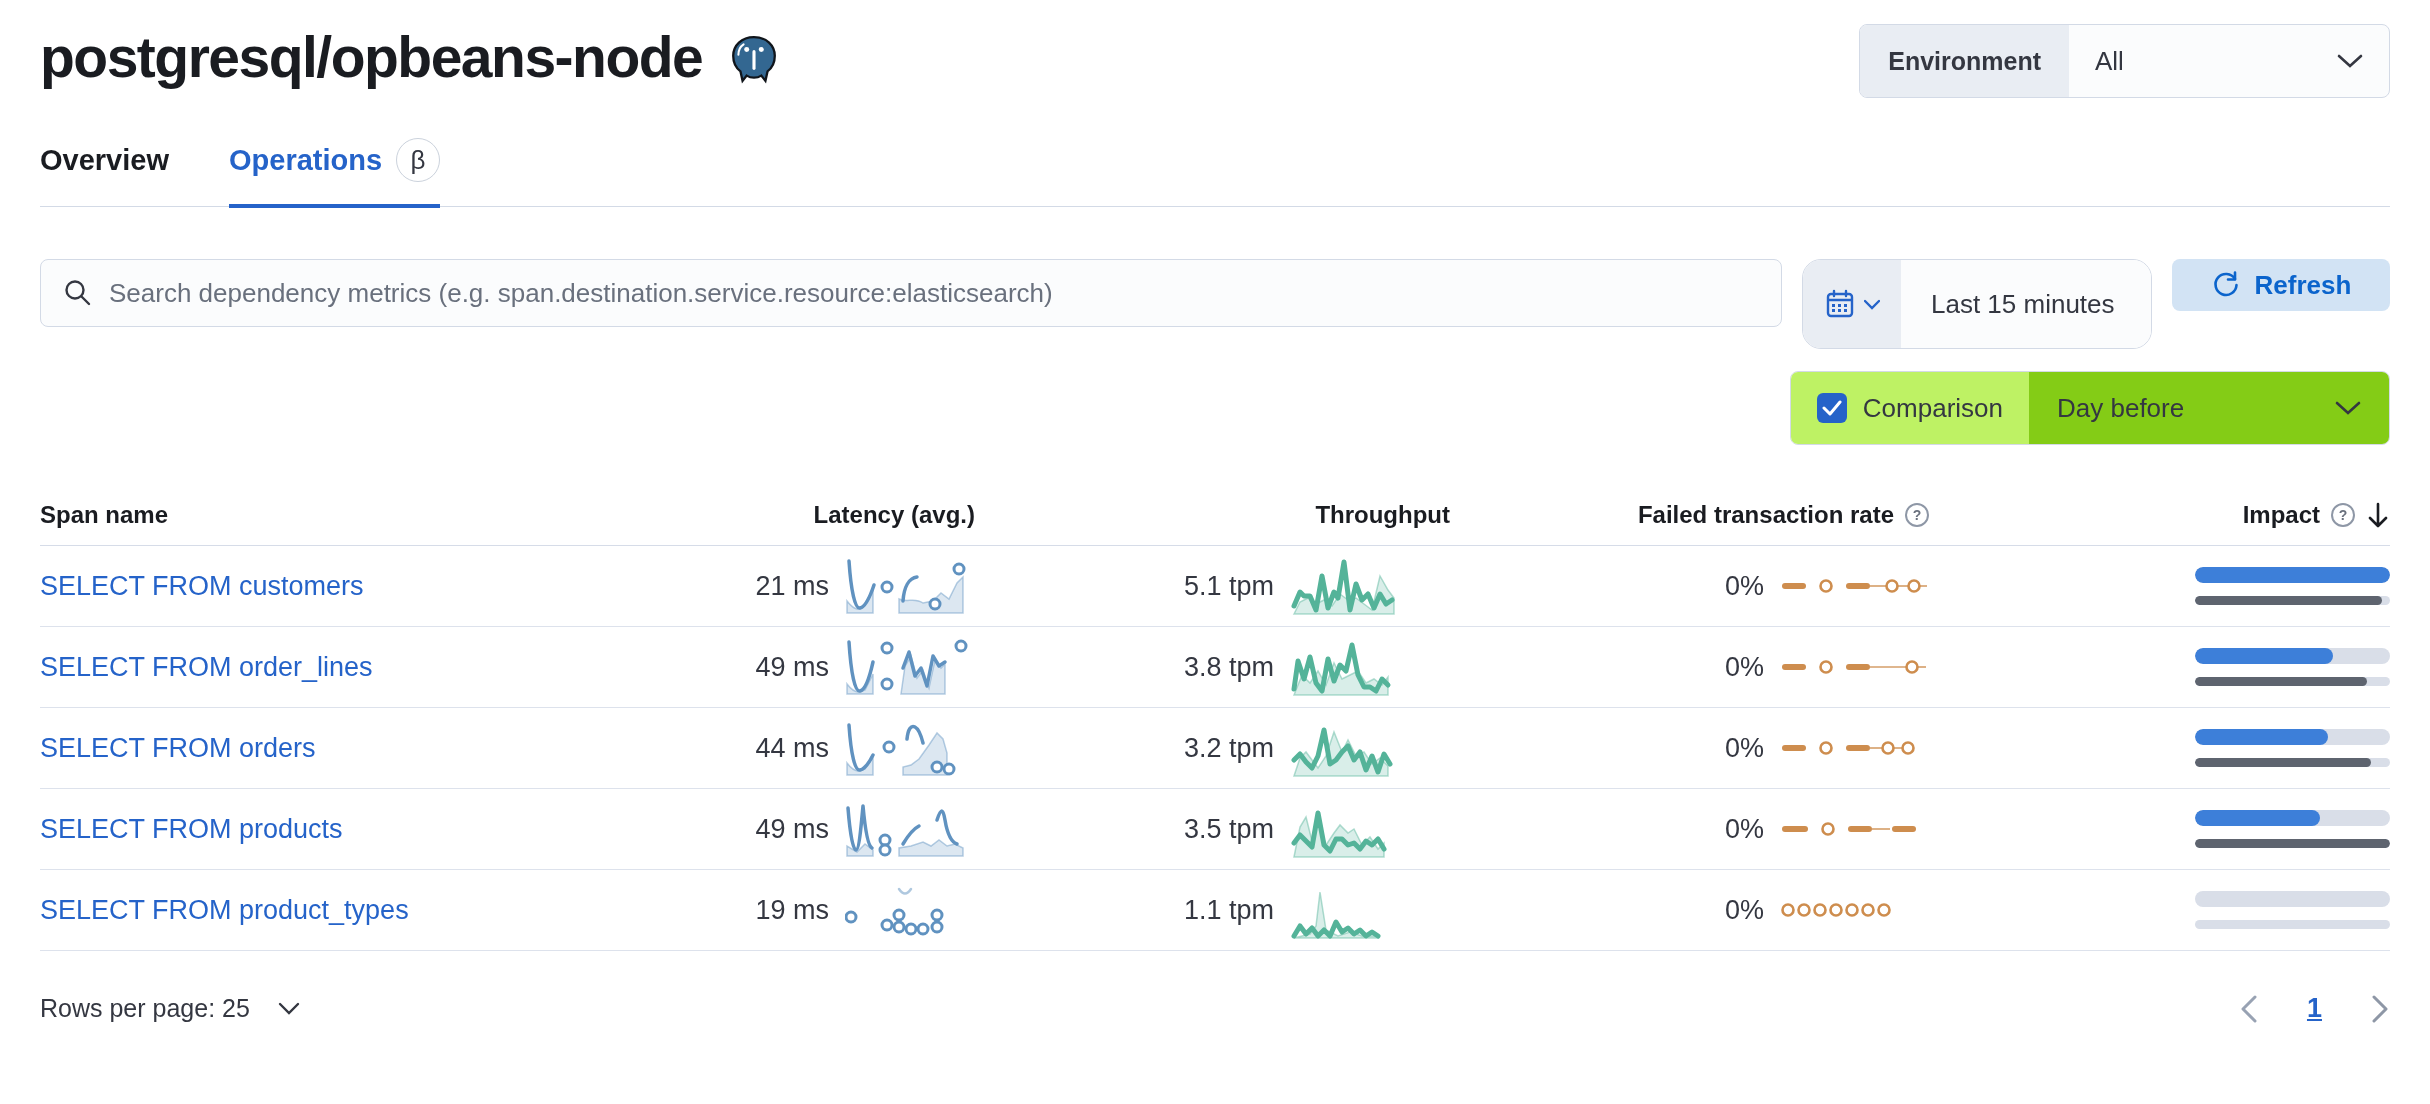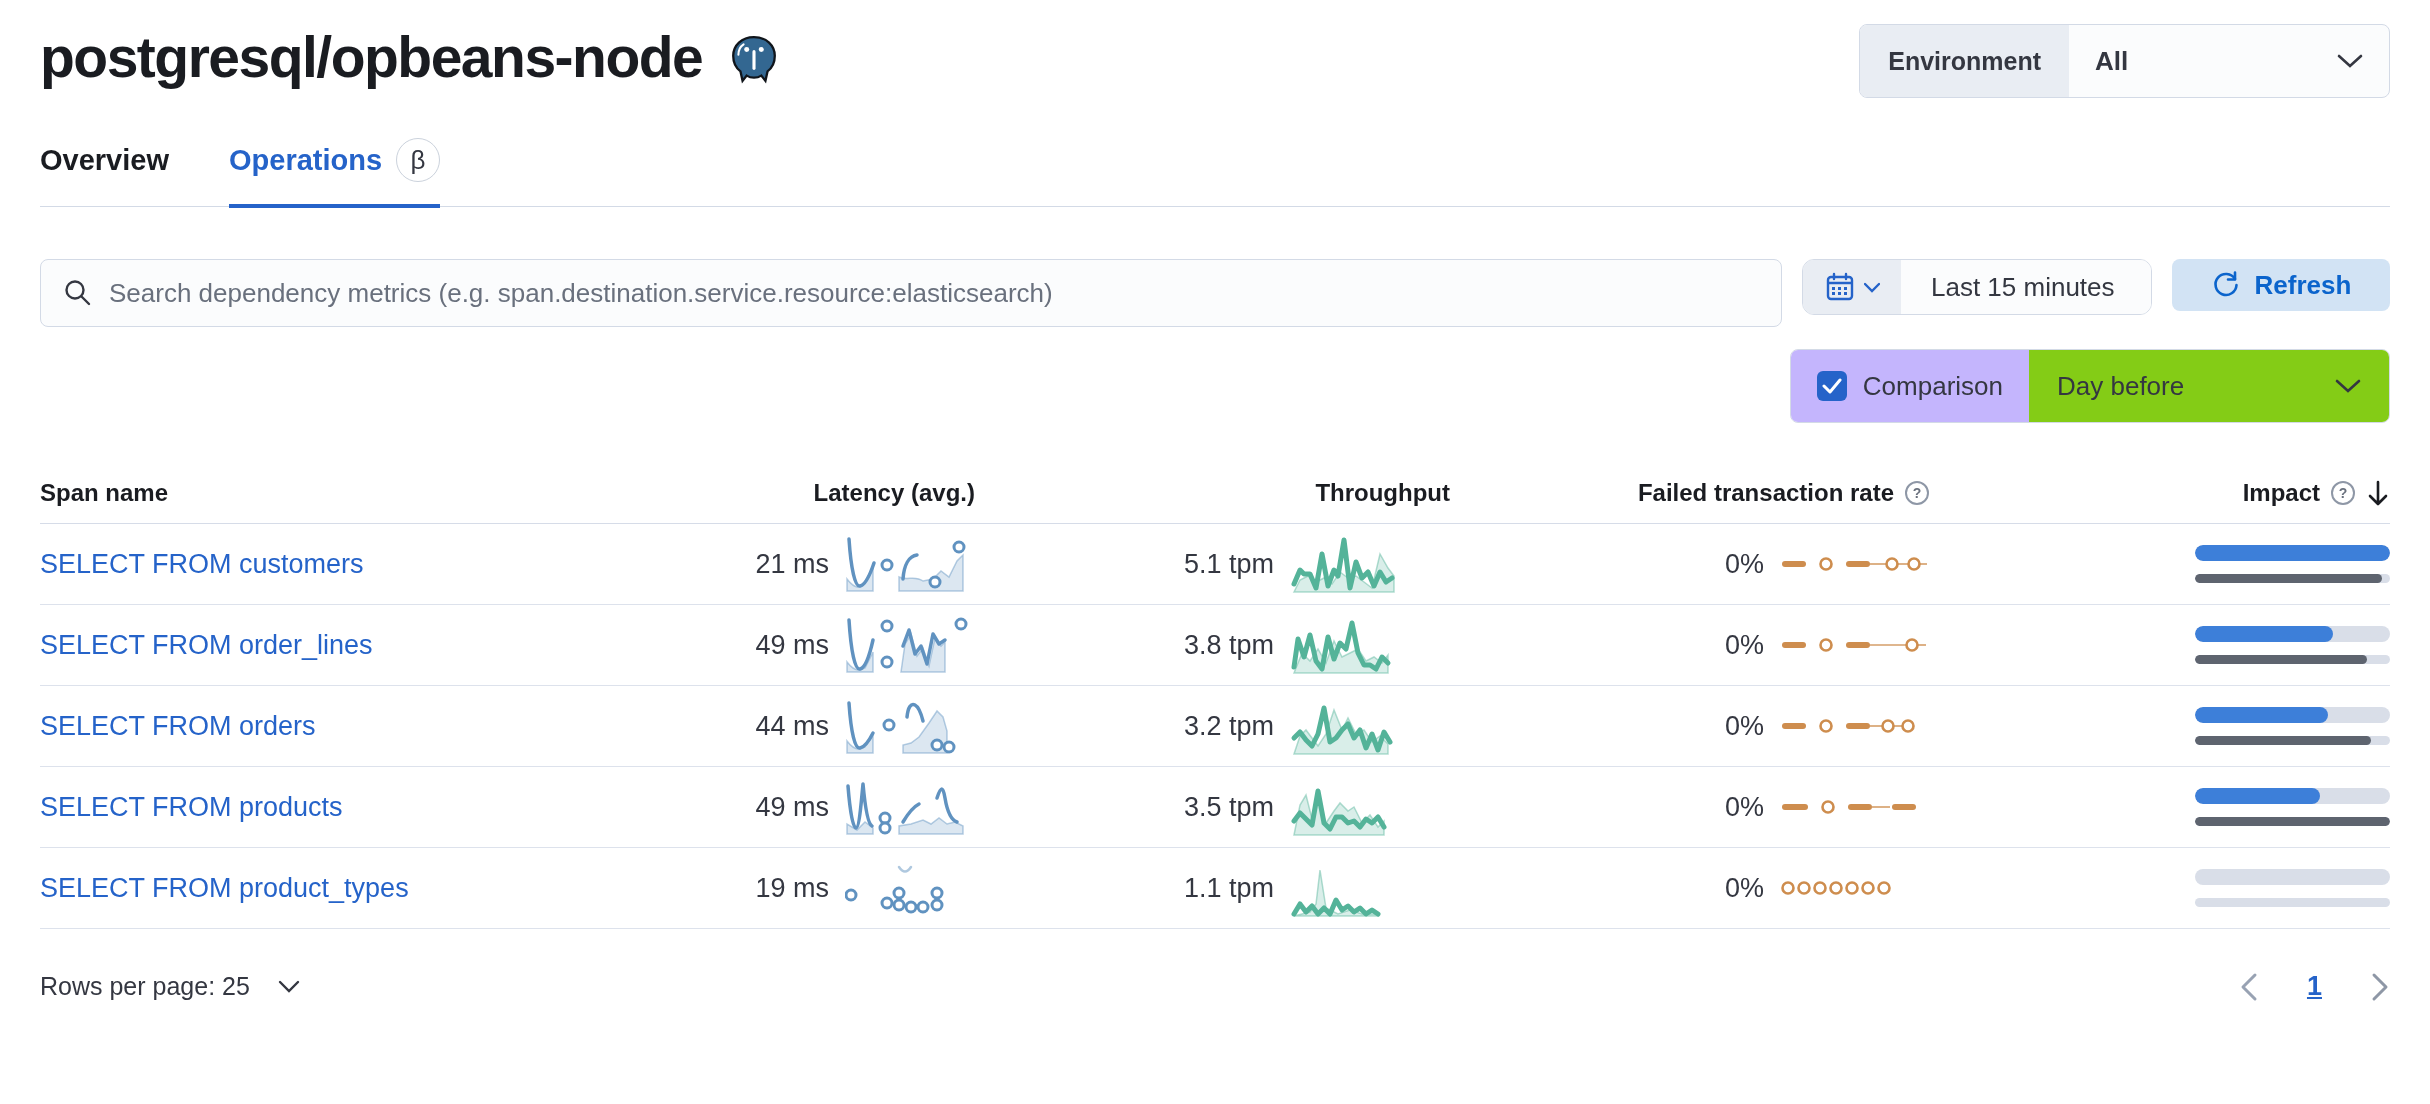--- a/index.html
+++ b/index.html
@@ -13,42 +13,42 @@
 
   
   .hdr { display:flex; justify-content:space-between; align-items:flex-start; }
   .title-wrap { display:flex; align-items:center; gap:26px; }
   h1.page-title { font-size:57px; font-weight:700; color:#1a1c21; letter-spacing:-1.5px; }
   .pg-logo { width:52px; height:52px; margin-top:6px; }
 
   .ctl-group { display:flex; height:74px; border:1.5px solid #d3dae6; border-radius:8px; overflow:hidden; background:#fbfcfd;justify-content:space-between; }
   .ctl-prepend { background:#e9edf3; display:flex; align-items:center; padding:0 28px; font-size:25px; font-weight:700; color:#343741; }
   .ctl-value { display:flex; align-items:center; padding:0 26px; font-size:26px; color:#343741; gap:16px; }
-  .env-group .ctl-value { width:320px; justify-content:space-between;font-weight:bold; }
+  .env-group .ctl-value { width:320px; justify-content:space-between; }
 
   
   .tabs { margin-top:40px; display:flex; gap:60px; border-bottom:1.5px solid #d3dae6; }
   .tab { display:flex; align-items:center; gap:14px; font-size:29px; font-weight:700; padding-bottom:22px; cursor:pointer; border-bottom:4px solid transparent; margin-bottom:-2px; }
   .tab.inactive { color:#1a1c21; }
   .tab.active { color:#2563c9; border-bottom-color:#2563c9; }
   .beta-badge { width:44px; height:44px; border:1.5px solid #cbd2dc; border-radius:50%; display:flex; align-items:center; justify-content:center; font-size:26px; color:#343741; font-weight:400; background:#fff; }
 
   
   .controls { margin-top:52px; display:flex; gap:20px; }
   .search-box { flex:1; height:68px; border:1.5px solid #d3dae6; border-radius:8px; background:#fbfcfd; display:flex; align-items:center; padding:0 22px; gap:16px; }
   .search-box input { flex:1; border:none; outline:none; background:transparent; font-size:26px; color:#343741; font-family:inherit; }
   .search-box input::placeholder { color:#69707d; }
-  .date-group { display:flex; height:56px; border:1.5px solid #d3dae6; border-radius:12px; overflow:hidden; }
+  .date-group { display:flex; height:90px; border:1.5px solid #d3dae6; border-radius:19px; overflow:hidden; }
   .date-quick { width:98px; background:#e9edf3; display:flex; align-items:center; justify-content:center; gap:8px; cursor:pointer; }
   .date-text { background:#fbfcfd; display:flex; align-items:center; padding:0 30px; font-size:26px; color:#343741; min-width:250px; cursor:pointer; }
   .refresh-btn { height:52px; min-width:218px; background:#d2e3f4; border:none; border-radius:8px; display:flex; align-items:center; justify-content:center; gap:14px; font-size:26px; font-weight:700; color:#0b64cc; cursor:pointer; font-family:inherit; }
 
   .controls-2 { margin-top:22px; display:flex; justify-content:flex-end; }
   .cmp-group { display:flex; height:74px; border:1.5px solid #d3dae6; border-radius:8px; overflow:hidden; }
-  .cmp-prepend { background:#c4b5fd; display:flex; align-items:center; gap:16px; padding:0 26px; font-size:26px; color:#343741; }
+  .cmp-prepend { background:#bef264; display:flex; align-items:center; gap:16px; padding:0 26px; font-size:26px; color:#343741; }
   .checkbox { width:30px; height:30px; background:#2563c9; border-radius:6px; display:flex; align-items:center; justify-content:center; cursor:pointer; }
   .cmp-value { background:#84cc16; width:360px; display:flex; align-items:center; justify-content:space-between; padding:0 28px; font-size:26px; color:#343741; cursor:pointer;text-align:center; }
 
   
   .table { margin-top:56px; }
   .thead, .trow { display:grid; grid-template-columns:635px 300px 475px 480px 1fr; align-items:center; }
   .thead { padding-bottom:16px; border-bottom:1.5px solid #d6dce8; }
   .th { font-size:24px; font-weight:700; color:#1a1c21; display:flex; align-items:center; gap:10px; }
   .th.right, .cell.right { justify-content:flex-end; text-align:right; }
   .trow { height:81px; border-bottom:1.5px solid #dde2ec; }

